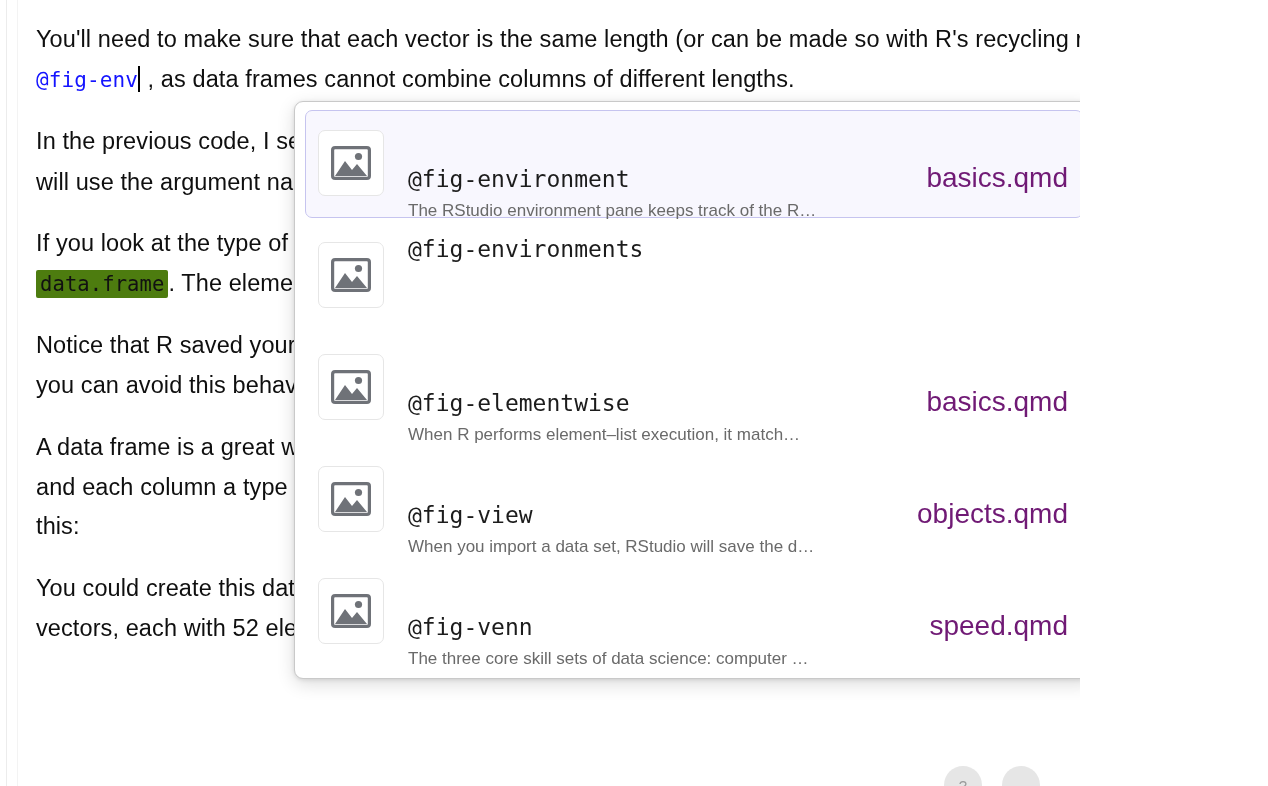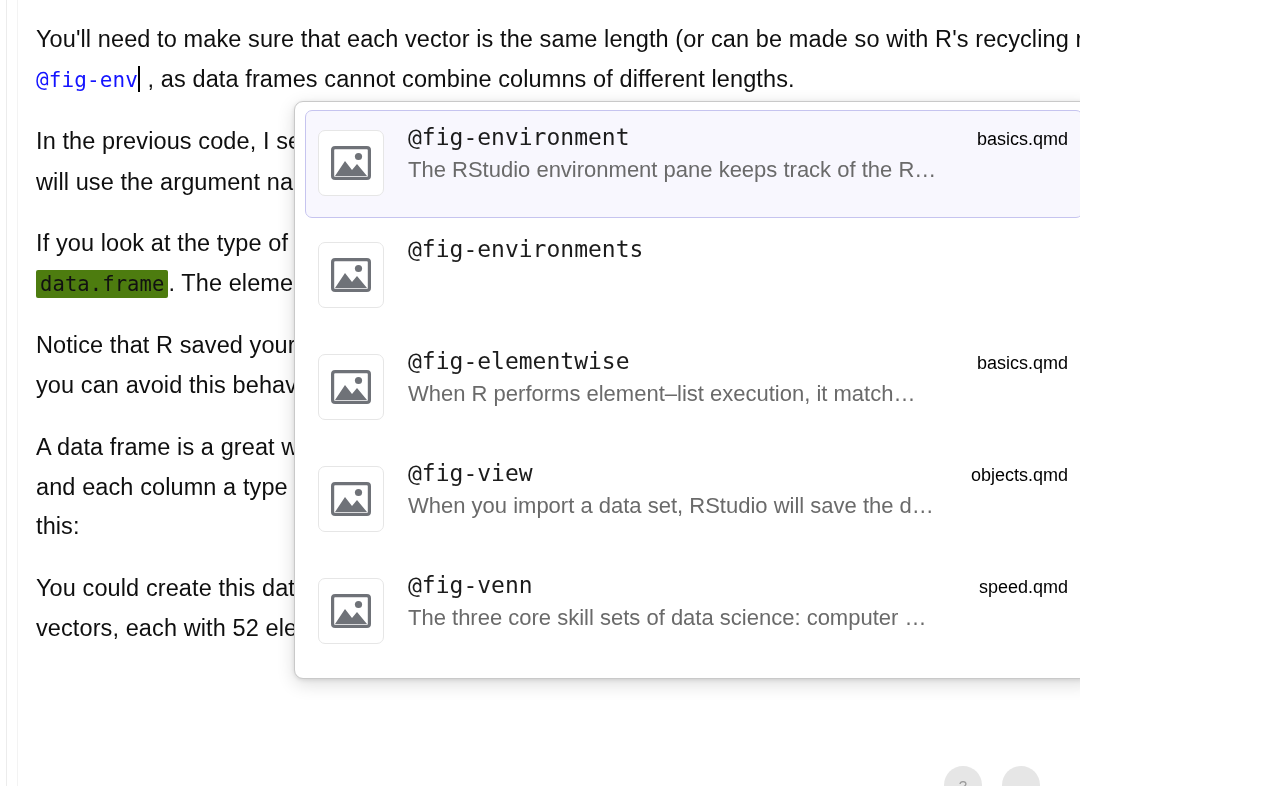--- a/index.html
+++ b/index.html
@@ -140,27 +140,28 @@
   }
 
   .ac-id {
     font-family: "DejaVu Sans Mono", "Liberation Mono", monospace;
     font-size: 23px;
     color: #1c1c1c;
     white-space: nowrap;
   }
   .ac-file {
     font-family: "Liberation Sans", "DejaVu Sans", sans-serif;
-    font-size: 18px;
-    color: #000000;
+    font-size: 28px;
+    color: #701a75;
     white-space: nowrap;
+    margin-top: 38px;
   }
   .ac-desc {
     margin-top: 7px;
-    font-size: 22px;
+    font-size: 17px;
     color: #6a6a6a;
     white-space: nowrap;
     overflow: hidden;
     text-overflow: ellipsis;
   }
 
   
   .ac-item.clipped {
     height: 108px;
     overflow: hidden;

